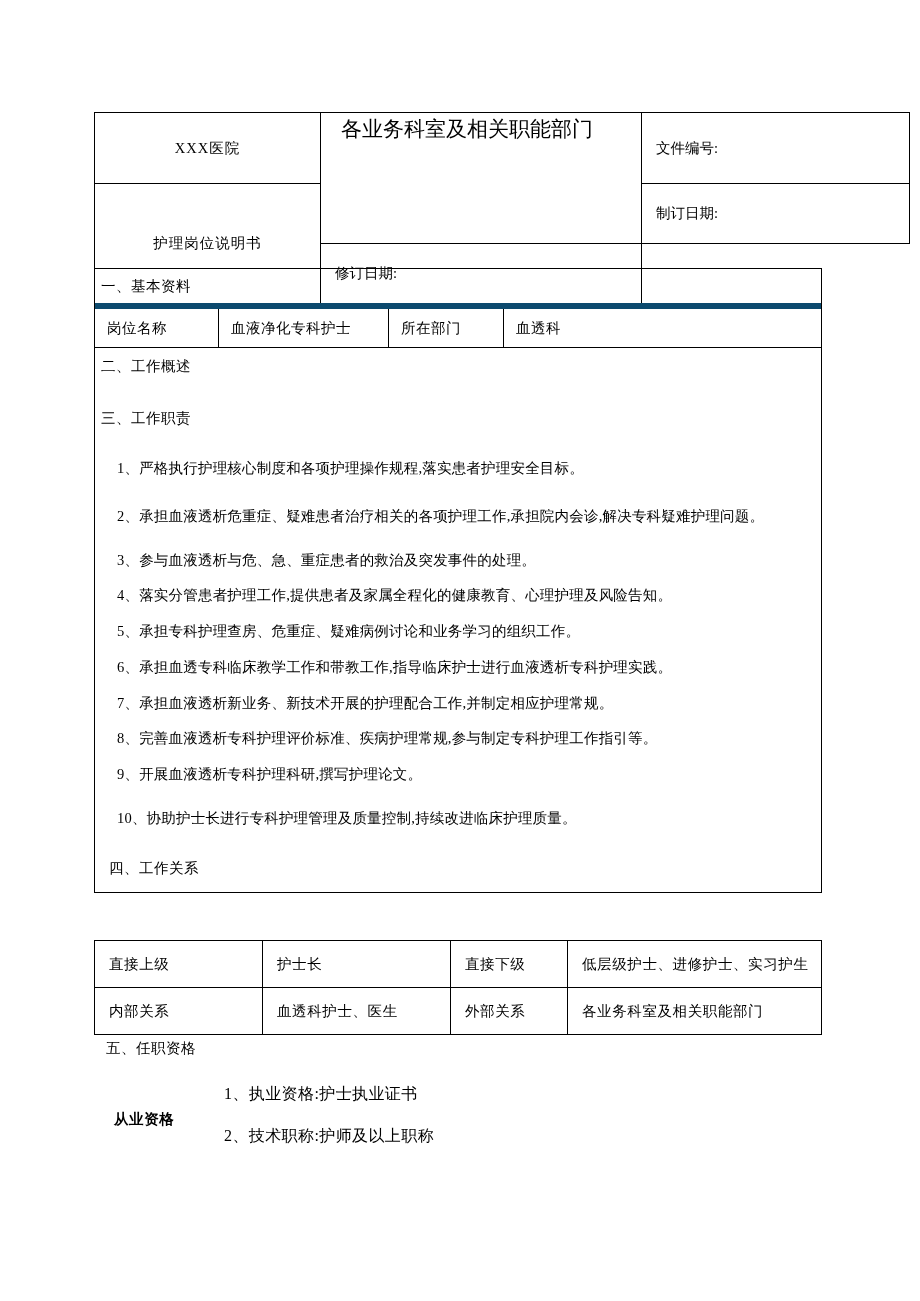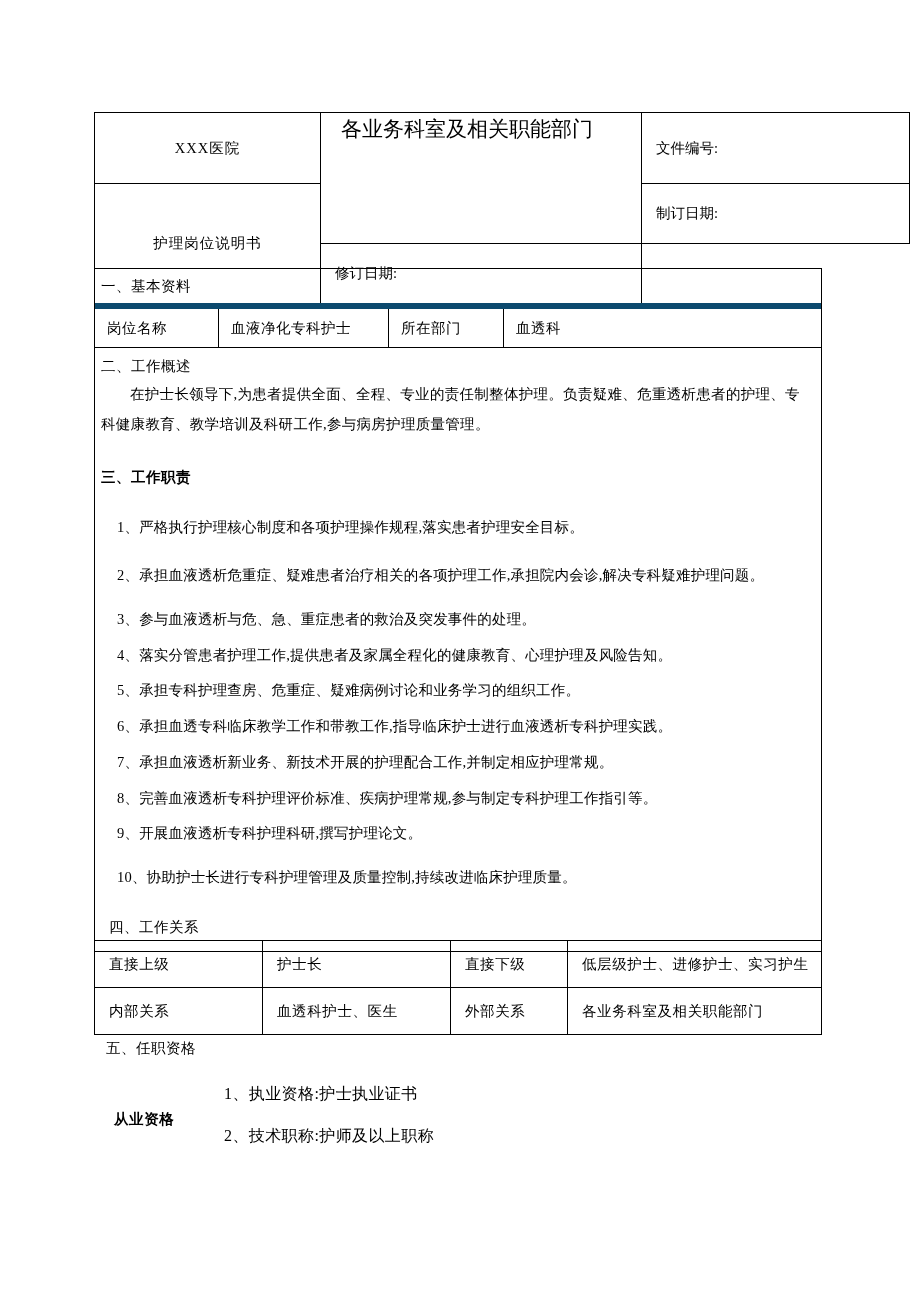--- a/index.html
+++ b/index.html
@@ -126,21 +126,21 @@
     font-size: 14.5px;
     line-height: 1.5;
     padding: 0 6px 0 22px;
     letter-spacing: 0.2px;
     margin: 0;
   }
   .resp-item.gap-lg { margin-top: 26px; }
   .resp-item.gap-md { margin-top: 22px; }
   .resp-item.gap-sm { margin-top: 14px; }
   .sec-title.gap-top { margin-top: 20px; }
-  .sec-title.gap-bottom { margin-bottom: 26px; font-weight: bold; }
+  .sec-title.gap-bottom { margin-bottom: 26px; }
 
   
   .rel-table {
     position: absolute;
     left: 94px;
     top: 940px;
     width: 728px;
     border-collapse: collapse;
     table-layout: fixed;
   }
@@ -223,21 +223,20 @@
         <td style="width:102px;">所在部门</td>
         <td>血透科</td>
       </tr>
     </tbody>
       </table>
 
     <div class="body-area">
 
       <div class="sec-title">二、工作概述</div>
 
-      <div class="para">在护士长领导下,为患者提供全面、全程、专业的责任制整体护理。负责疑难、危重透析患者的护理、专科健康教育、教学培训及科研工作,参与病房护理质量管理。</div>
 
       <div class="sec-title gap-top gap-bottom">三、工作职责</div>
 
       <div class="resp-item gap-md">1、严格执行护理核心制度和各项护理操作规程,落实患者护理安全目标。</div>
       <div class="resp-item gap-lg">2、承担血液透析危重症、疑难患者治疗相关的各项护理工作,承担院内会诊,解决专科疑难护理问题。</div>
       <div class="resp-item gap-md">3、参与血液透析与危、急、重症患者的救治及突发事件的处理。</div>
       <div class="resp-item gap-sm">4、落实分管患者护理工作,提供患者及家属全程化的健康教育、心理护理及风险告知。</div>
       <div class="resp-item gap-sm">5、承担专科护理查房、危重症、疑难病例讨论和业务学习的组织工作。</div>
       <div class="resp-item gap-sm">6、承担血透专科临床教学工作和带教工作,指导临床护士进行血液透析专科护理实践。</div>
       <div class="resp-item gap-sm">7、承担血液透析新业务、新技术开展的护理配合工作,并制定相应护理常规。</div>

